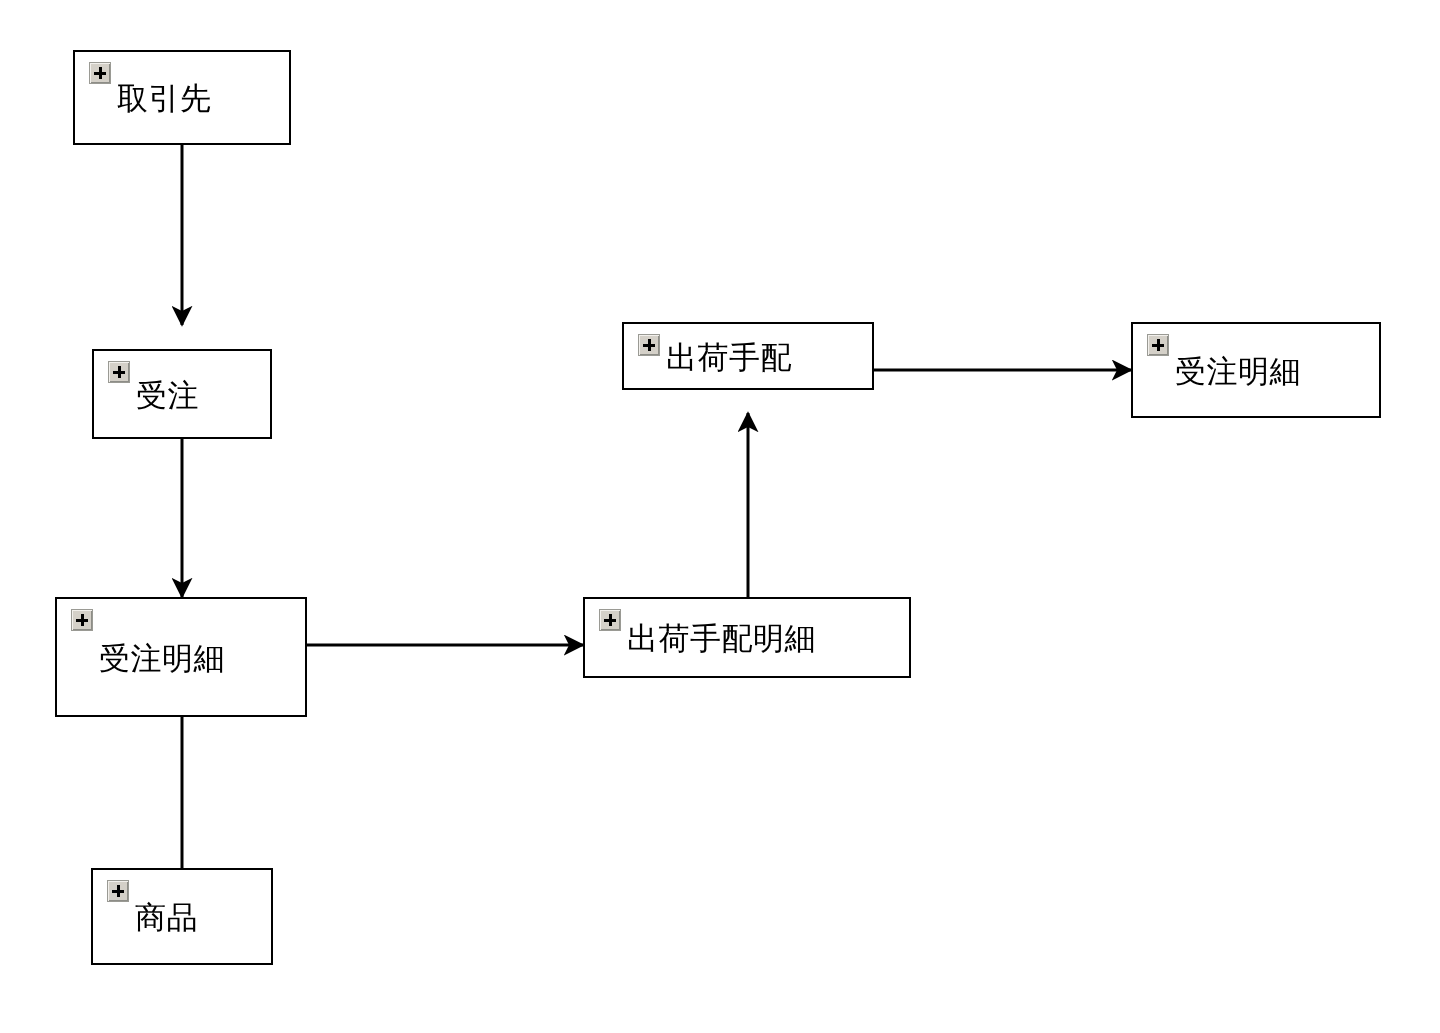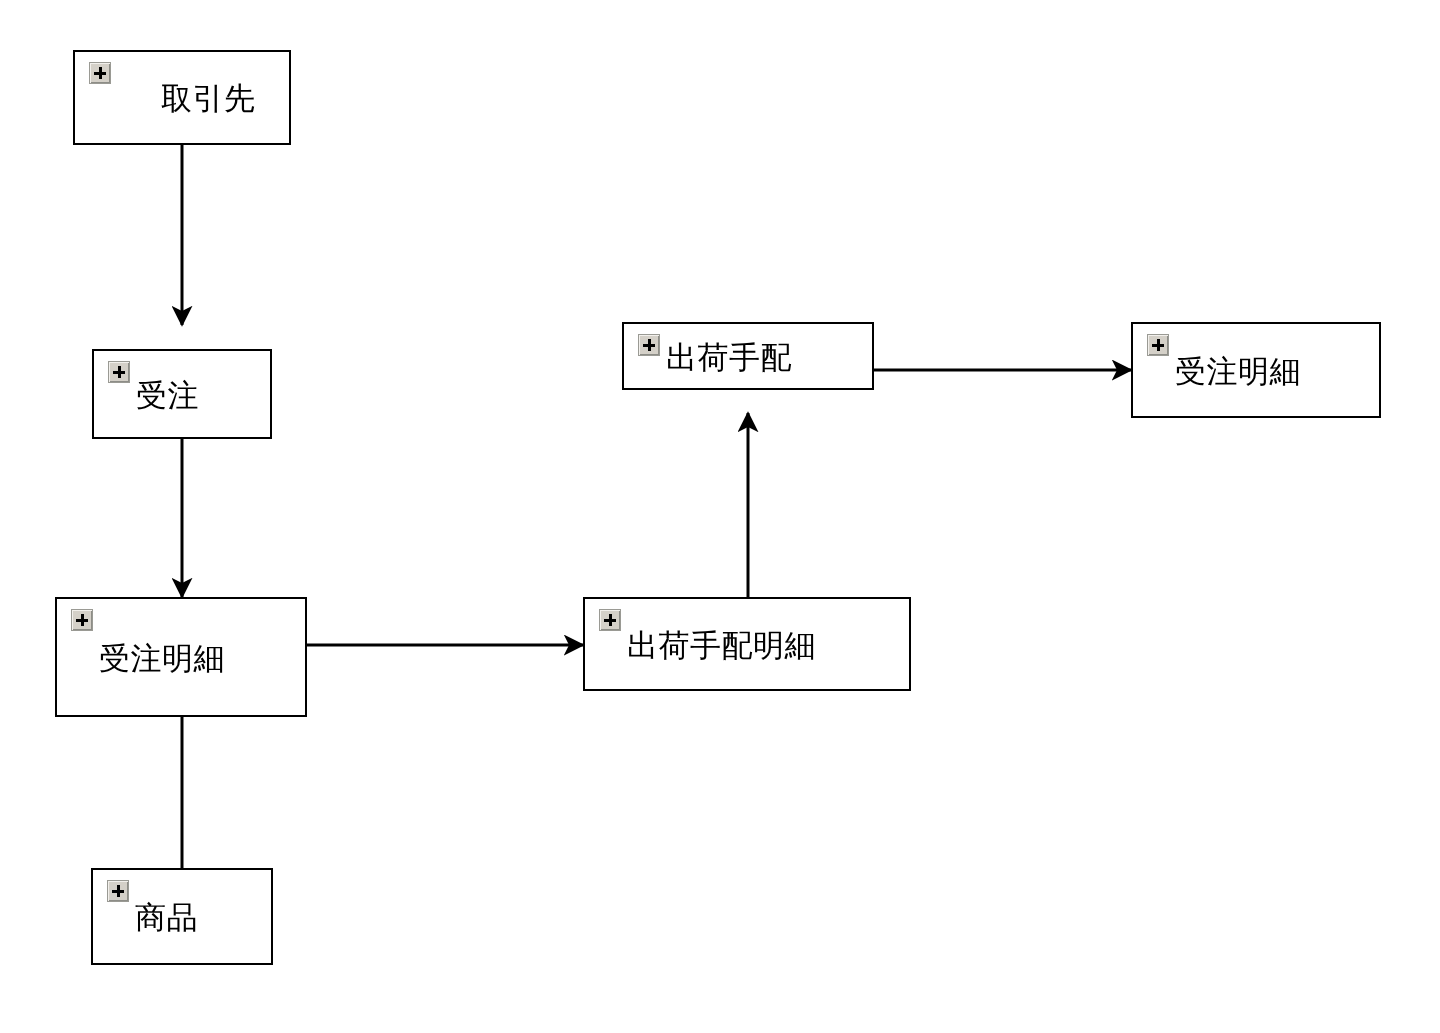--- a/index.html
+++ b/index.html
@@ -96,21 +96,21 @@
         <line x1="182" y1="145" x2="182" y2="325" stroke="#000000" stroke-width="3" marker-end="url(#arrowhead)"></line>
         <line x1="182" y1="415" x2="182" y2="597" stroke="#000000" stroke-width="3" marker-end="url(#arrowhead)"></line>
         <line x1="182" y1="868" x2="182" y2="691" stroke="#000000" stroke-width="3" marker-end="url(#arrowhead)"></line>
         <line x1="307" y1="645" x2="583" y2="645" stroke="#000000" stroke-width="3" marker-end="url(#arrowhead)"></line>
         <line x1="748" y1="597" x2="748" y2="413" stroke="#000000" stroke-width="3" marker-end="url(#arrowhead)"></line>
         <line x1="874" y1="370" x2="1131" y2="370" stroke="#000000" stroke-width="3" marker-end="url(#arrowhead)"></line>
       </g>
   </svg>
 
   <div id="node-group">
-      <div class="entity-node" style="left: 73px; top: 50px; width: 218px; height: 95px; gap: 44px;">
+      <div class="entity-node" style="left: 73px; top: 50px; width: 218px; height: 95px;">
         <span class="expand-icon"></span>
         <span class="entity-label-wrap">
           <span class="entity-label">取引先</span>
         </span>
       </div>
       <div class="entity-node" style="left: 92px; top: 325px; width: 180px; height: 90px; margin-top: 24px;">
         <span class="expand-icon"></span>
         <span class="entity-label-wrap">
           <span class="entity-label">受注</span>
         </span>
@@ -126,21 +126,21 @@
         <span class="entity-label-wrap">
           <span class="entity-label">商品</span>
         </span>
       </div>
       <div class="entity-node" style="left: 622px; top: 322px; width: 252px; height: 68px;">
         <span class="expand-icon"></span>
         <span class="entity-label-wrap">
           <span class="entity-label">出荷手配</span>
         </span>
       </div>
-      <div class="entity-node" style="left: 583px; top: 597px; width: 328px; height: 94px;">
+      <div class="entity-node" style="left: 583px; top: 597px; width: 328px; height: 81px;">
         <span class="expand-icon"></span>
         <span class="entity-label-wrap">
           <span class="entity-label">出荷手配明細</span>
         </span>
       </div>
       <div class="entity-node" style="left: 1131px; top: 322px; width: 250px; height: 96px;">
         <span class="expand-icon"></span>
         <span class="entity-label-wrap">
           <span class="entity-label">受注明細</span>
         </span>

